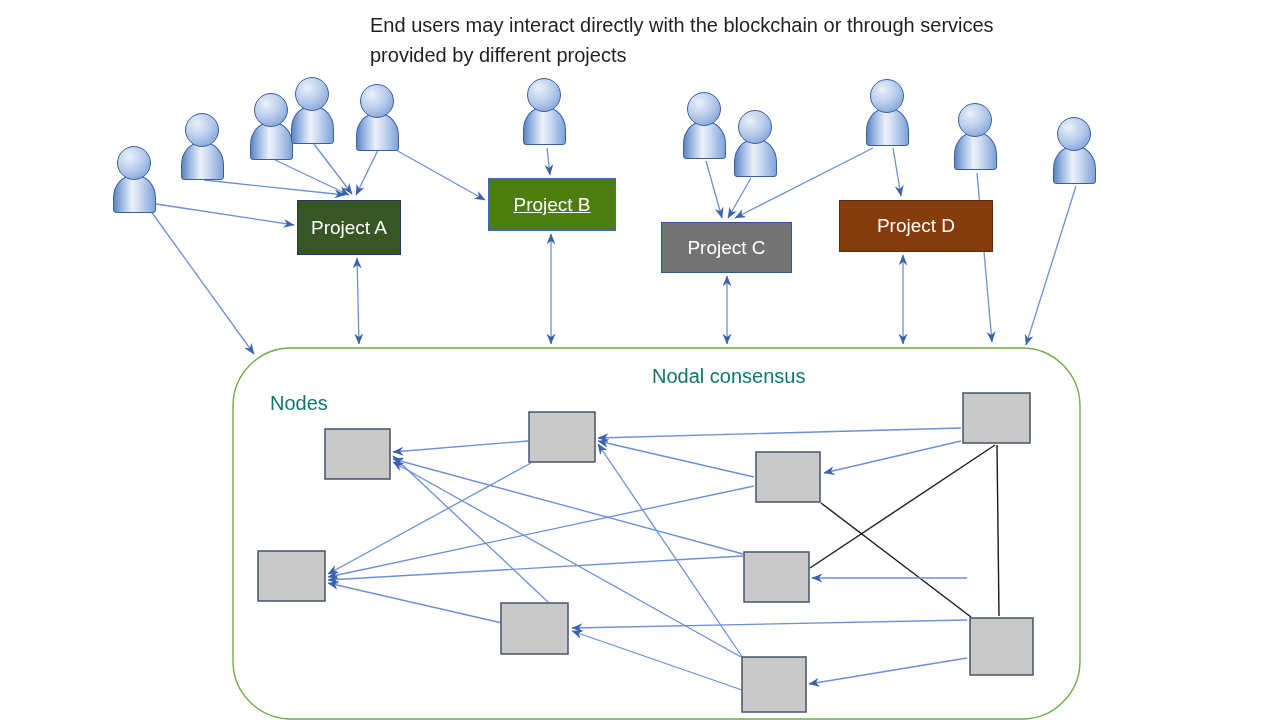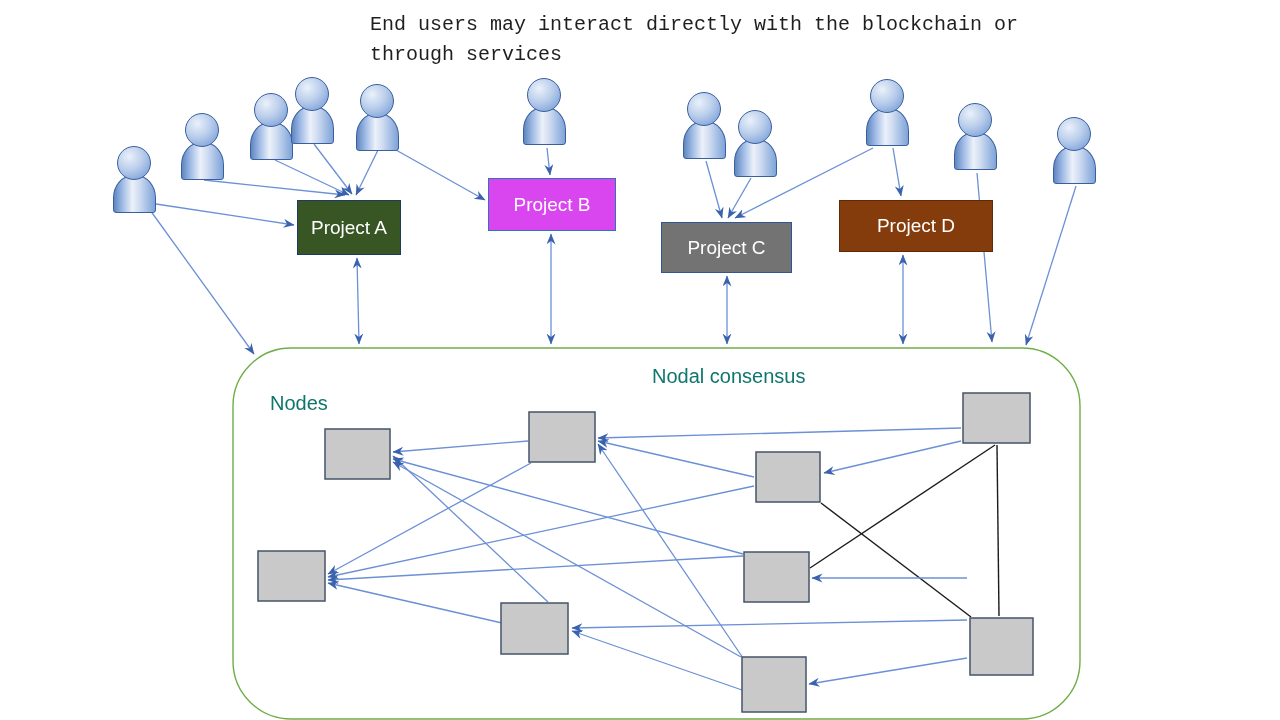--- a/index.html
+++ b/index.html
@@ -1,19 +1,19 @@
 <!DOCTYPE html>
 <html><head>
 <meta charset="utf-8">
 <style>
   html,body{margin:0;padding:0;background:#ffffff;}
   .stage{position:relative;width:1280px;height:720px;background:#ffffff;overflow:hidden;
          font-family:"Liberation Sans",sans-serif;}
   .title{position:absolute;left:370px;top:10px;width:710px;font-size:20px;line-height:30px;
-         color:#1f1f1f;font-family:Liberation Mono, monospace;}
+         color:#1f1f1f;}
   #diagram-svg{position:absolute;left:0;top:0;width:1280px;height:720px;}
   .zone-label{position:absolute;font-size:20px;color:#0f766e;white-space:nowrap;}
   #consensus-label{left:652px;top:365px;}
   #nodes-label{left:270px;top:392px;text-align:center;}
   .project{position:absolute;display:flex;align-items:center;justify-content:center;
            color:#ffffff;font-size:19px;border:1.5px solid transparent;box-sizing:border-box;}
   .person{position:absolute;width:46px;height:68px;}
   .p-head{position:absolute;left:5px;top:0;width:34px;height:34px;border-radius:50%;
           background:radial-gradient(circle at 35% 30%,#eaf1fa 0%,#b9cdeb 45%,#7fa3d9 85%,#6a92cf 100%);
           border:1.3px solid #3a5f9e;z-index:2;box-sizing:border-box;}
@@ -21,20 +21,21 @@
           background:linear-gradient(90deg,#5f86c0 0%,#9db9e4 20%,#ecf1fa 45%,#cfdcf1 62%,#7ea3d8 100%);
           border:1.3px solid #3a5f9e;border-radius:46% 46% 8% 8% / 60% 60% 10% 10%;}
 </style>
 </head>
 <body>
 
 <div class="stage">
 
   <div class="title">
     <div>End users may interact directly with the blockchain or through services</div>
+    <div>provided by different projects</div>
   </div>
 
   <svg id="diagram-svg" viewBox="0 0 1280 720">
       <defs>
         <marker id="arr" markerUnits="userSpaceOnUse" markerWidth="12" markerHeight="10" refX="10.5" refY="4.5" orient="auto">
           <path d="M0,0 L11,4.5 L0,9 L3.5,4.5 Z" fill="#3a62ad"></path>
         </marker>
         <marker id="arrS" markerUnits="userSpaceOnUse" markerWidth="12" markerHeight="10" refX="10.5" refY="4.5" orient="auto-start-reverse">
           <path d="M0,0 L11,4.5 L0,9 L3.5,4.5 Z" fill="#3a62ad"></path>
         </marker>
@@ -86,21 +87,21 @@
       <rect x="501" y="603" width="67" height="51" fill="#c9c9c9" stroke="#44546a" stroke-width="1.5"></rect>
       <rect x="970" y="618" width="63" height="57" fill="#c9c9c9" stroke="#44546a" stroke-width="1.5"></rect>
       <rect x="742" y="657" width="64" height="55" fill="#c9c9c9" stroke="#44546a" stroke-width="1.5"></rect>
     </svg>
 
   <div class="zone-label" id="consensus-label">Nodal consensus</div>
   <div class="zone-label" id="nodes-label">Nodes</div>
 
   <div id="projects">
       <div class="project" style="left: 297px; top: 200px; width: 104px; height: 55px; background: rgb(55, 86, 35); border-color: rgb(31, 56, 100);">Project A</div>
-      <div class="project" style="left: 488px; top: 178px; width: 128px; height: 53px; background: #d946ef; border-color: rgb(46, 117, 182);">Project B</div>
+      <div class="project" style="left: 488px; top: 178px; width: 128px; height: 53px; background: #4d7c0f; border-color: rgb(46, 117, 182); text-decoration: underline;">Project B</div>
       <div class="project" style="left: 661px; top: 222px; width: 131px; height: 51px; background: #737373; border-color: rgb(47, 85, 151);">Project C</div>
       <div class="project" style="left: 839px; top: 200px; width: 154px; height: 52px; background: rgb(132, 60, 12); border-color: rgb(94, 43, 9);">Project D</div>
     </div>
   <div id="persons">
       <div class="person" style="left: 112px; top: 146px;">
         <span class="p-head"></span>
         <span class="p-body"></span>
       </div>
       <div class="person" style="left: 180px; top: 113px;">
         <span class="p-head"></span>

